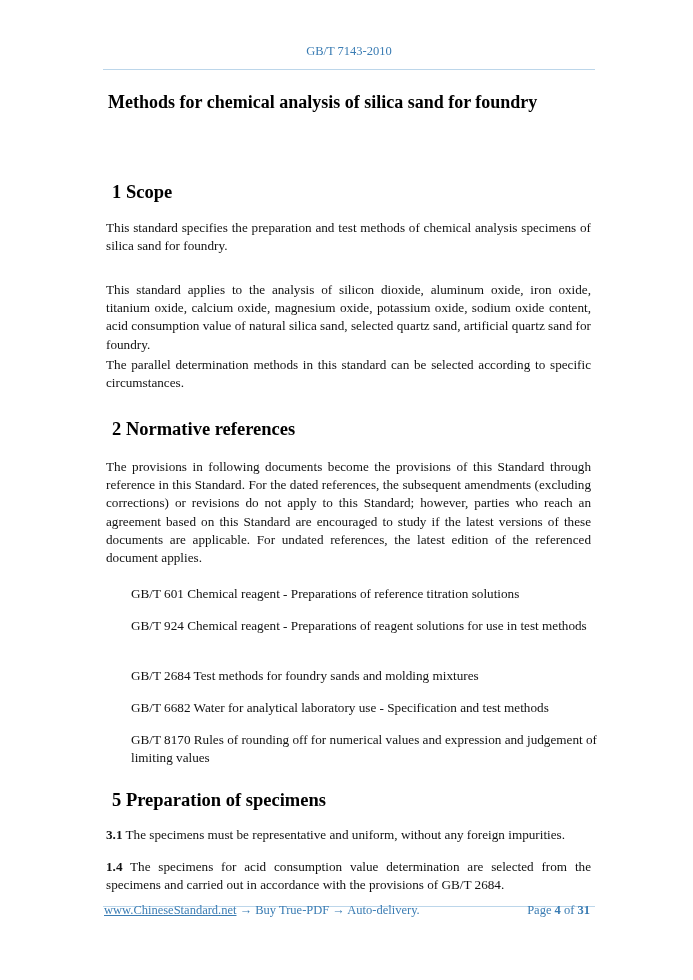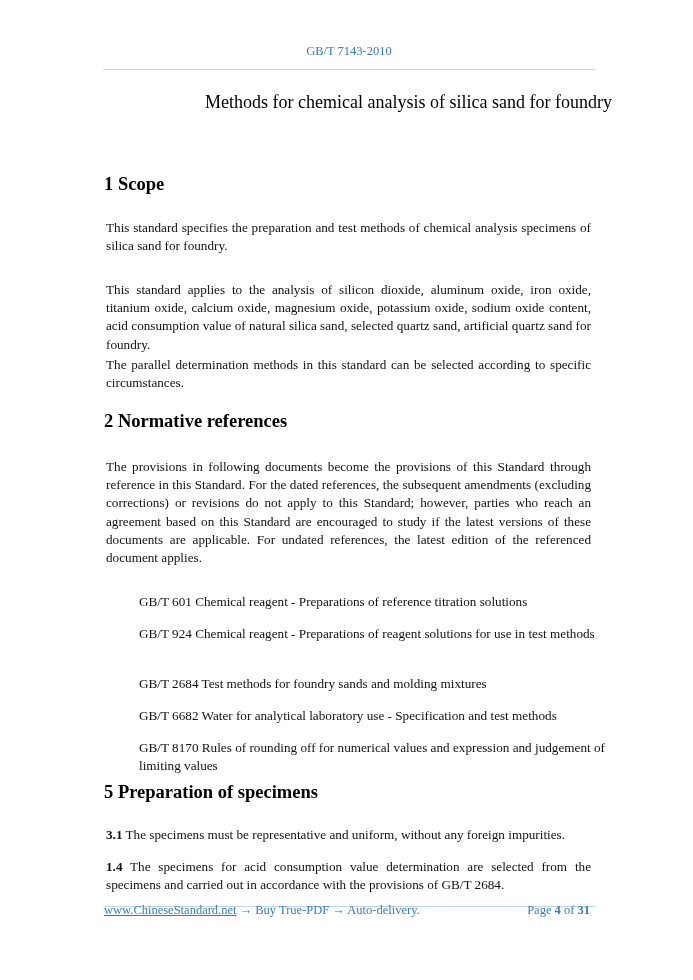--- a/index.html
+++ b/index.html
@@ -1,28 +1,28 @@
 <!DOCTYPE html>
 <html><head>
 <meta charset="utf-8">
 <style>
   html, body { margin: 0; padding: 0; background: #ffffff; }
   body { width: 693px; height: 980px; position: relative; overflow: hidden;
          font-family: "Liberation Serif", "DejaVu Serif", serif; color: #111; }
   .header { position: absolute; left: 103px; top: 44px; width: 492px; text-align: center;
             font-size: 12.5px; color: #3a7cb3; }
   .header-rule { position: absolute; left: 103px; top: 69px; width: 492px; height: 1px; background: #bcd6ea; }
-  .title { position: absolute; left: 120px; top: 92px; width: 492px; text-align: right;
-           font-size: 18px; font-weight: normal; color: #000; }
-  .h1 { position: absolute; left: 104px; font-size: 18.5px; font-weight: bold; color: #000; margin: 0; }
+  .title { position: absolute; left: 108px; top: 92px; width: 492px; text-align: left;
+           font-size: 18px; font-weight: bold; color: #000; }
+  .h1 { position: absolute; left: 104px; font-size: 18.5px; font-weight: bold; color: #000; margin: 8px; }
   .p { position: absolute; left: 104px; width: 485px; font-size: 13.2px; line-height: 18.2px;
        text-align: justify; margin: 2px; }
   .p.last-line-left { text-align-last: left; }
   .ref { position: absolute; left: 123px; width: 466px; font-size: 13.2px; line-height: 18.2px;
-         text-align: justify; margin: 16px; }
+         text-align: justify; margin: 8px; }
   .bold { font-weight: bold; }
   .footer-rule { position: absolute; left: 103px; top: 906px; width: 492px; height: 1px; background: #bcd6ea; }
   .footer { position: absolute; left: 104px; top: 903px; width: 486px; font-size: 12.5px; color: #3a7cb3;
             display: flex; justify-content: space-between; gap: 32px; }
   .footer a { color: #3a7cb3; text-decoration: underline; }
   .footer .num { font-weight: bold; }
 </style>
 </head>
 <body>
 

